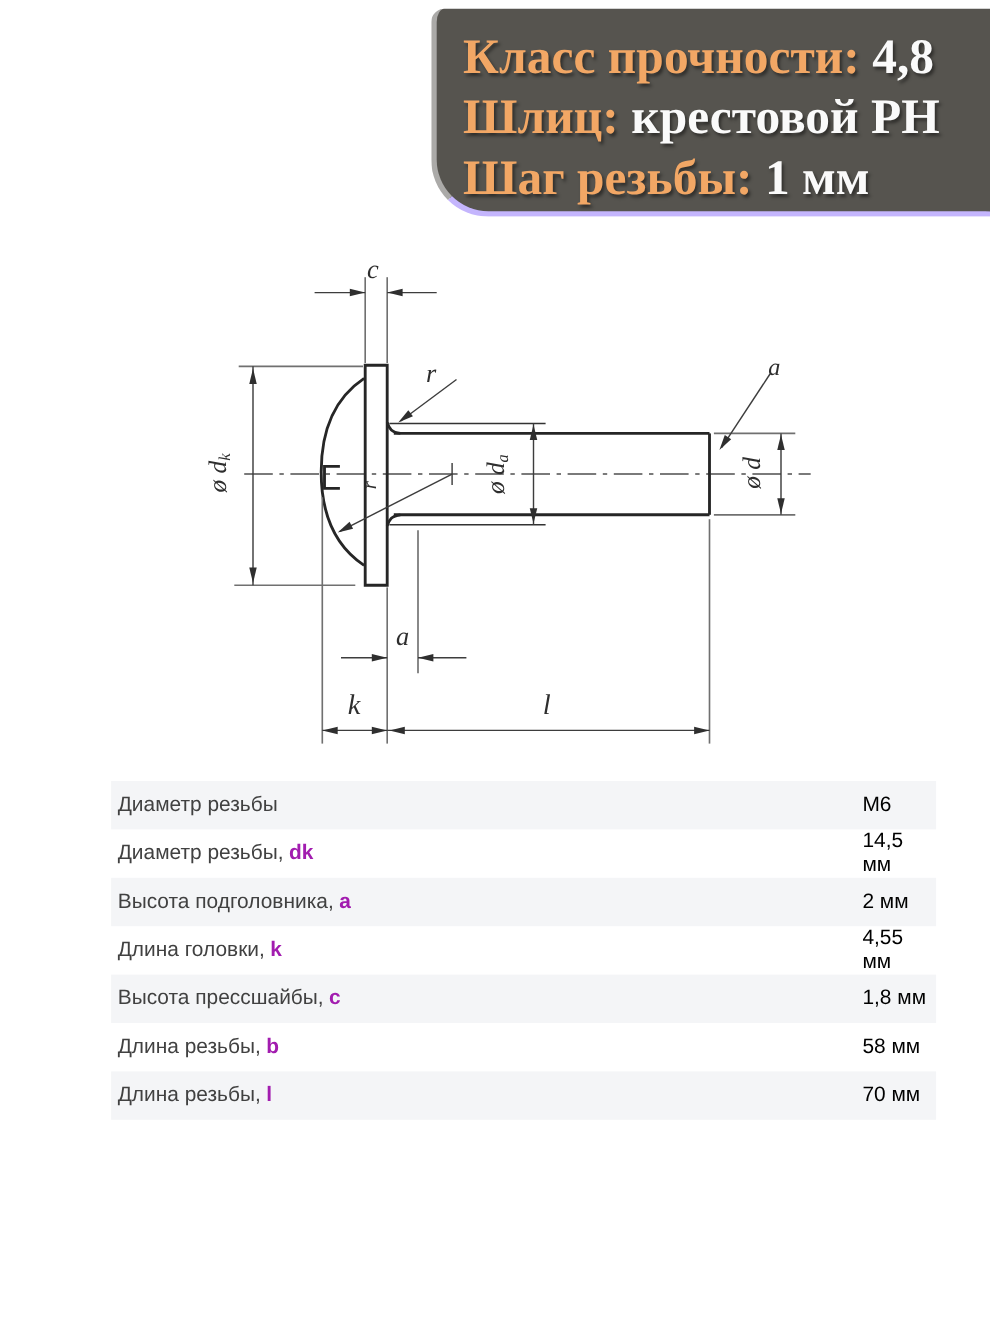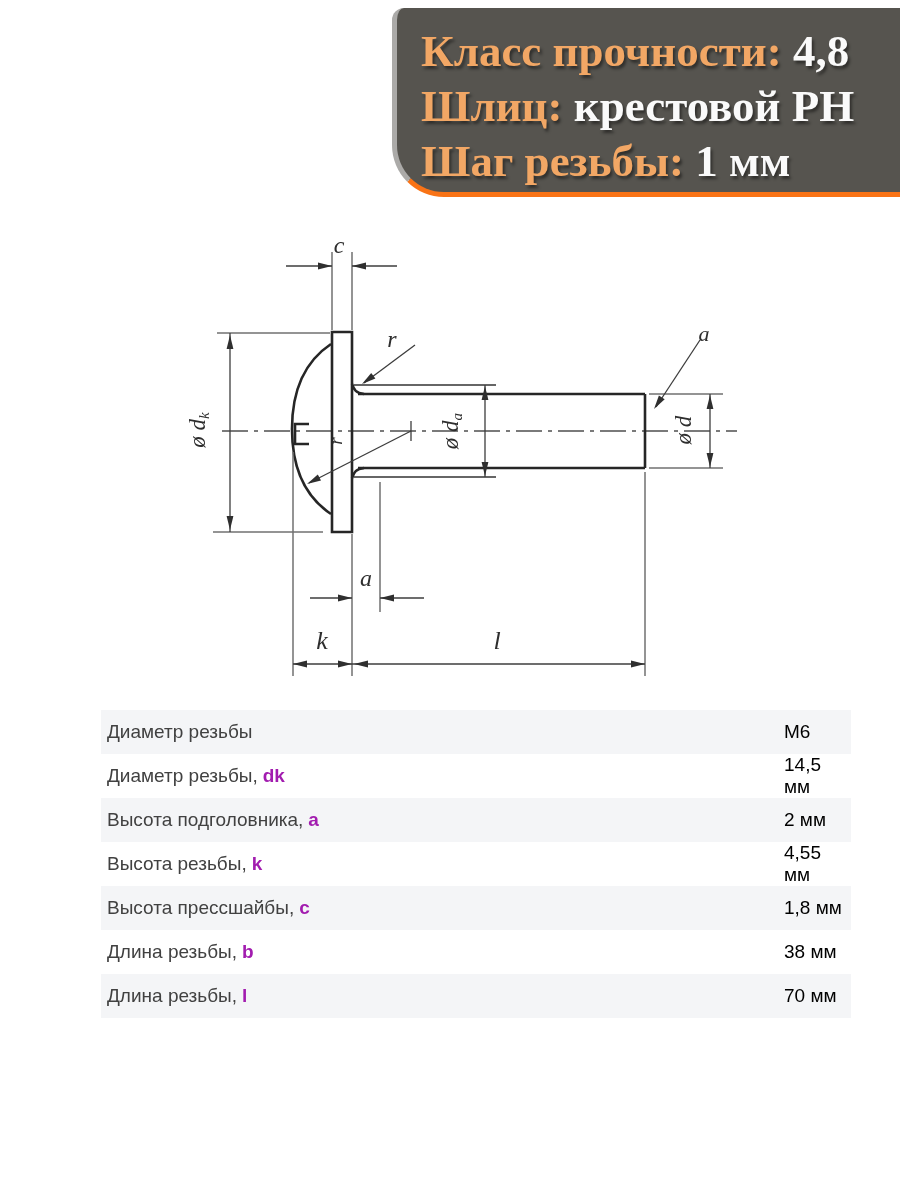--- a/index.html
+++ b/index.html
@@ -7,21 +7,21 @@
     position:relative; width:900px; height:1200px;
     background:#ffffff; overflow:hidden;
     font-family:"Liberation Sans", sans-serif;
   }
   
   .banner{
     position:absolute; left:392px; top:8px; width:508px; height:189px;
     box-sizing:border-box;
     background:#56544f;
     border-left:5px solid #abaaa8;
-    border-bottom:5px solid #f97316;
+    border-bottom:5px solid #c4b5fd;
     border-radius:12px 0 0 52px;
     padding:16px 0 0 24px;
   }
   .banner .line{
     font-family:"Liberation Serif", serif;
     font-weight:bold;
     font-size:45px;
     line-height:55px;
     white-space:nowrap;
     text-shadow:2px 3px 3px rgba(0,0,0,0.45);
@@ -201,35 +201,35 @@
       <span class="val">14,5 мм</span>
     </div>
 
     <div class="row odd">
       <span>Высота подголовника,</span>
       <span class="sym">a</span>
       <span class="val">2 мм</span>
     </div>
 
     <div class="row">
-      <span>Высота резьбы,</span>
+      <span>Длина головки,</span>
       <span class="sym">k</span>
       <span class="val">4,55 мм</span>
     </div>
 
     <div class="row odd">
       <span>Высота прессшайбы,</span>
       <span class="sym">c</span>
       <span class="val">1,8 мм</span>
     </div>
 
     <div class="row">
       <span>Длина резьбы,</span>
       <span class="sym">b</span>
-      <span class="val">38 мм</span>
+      <span class="val">58 мм</span>
     </div>
 
     <div class="row odd">
       <span>Длина резьбы,</span>
       <span class="sym">l</span>
       <span class="val">70 мм</span>
     </div>
 
   </div>
 </div>

